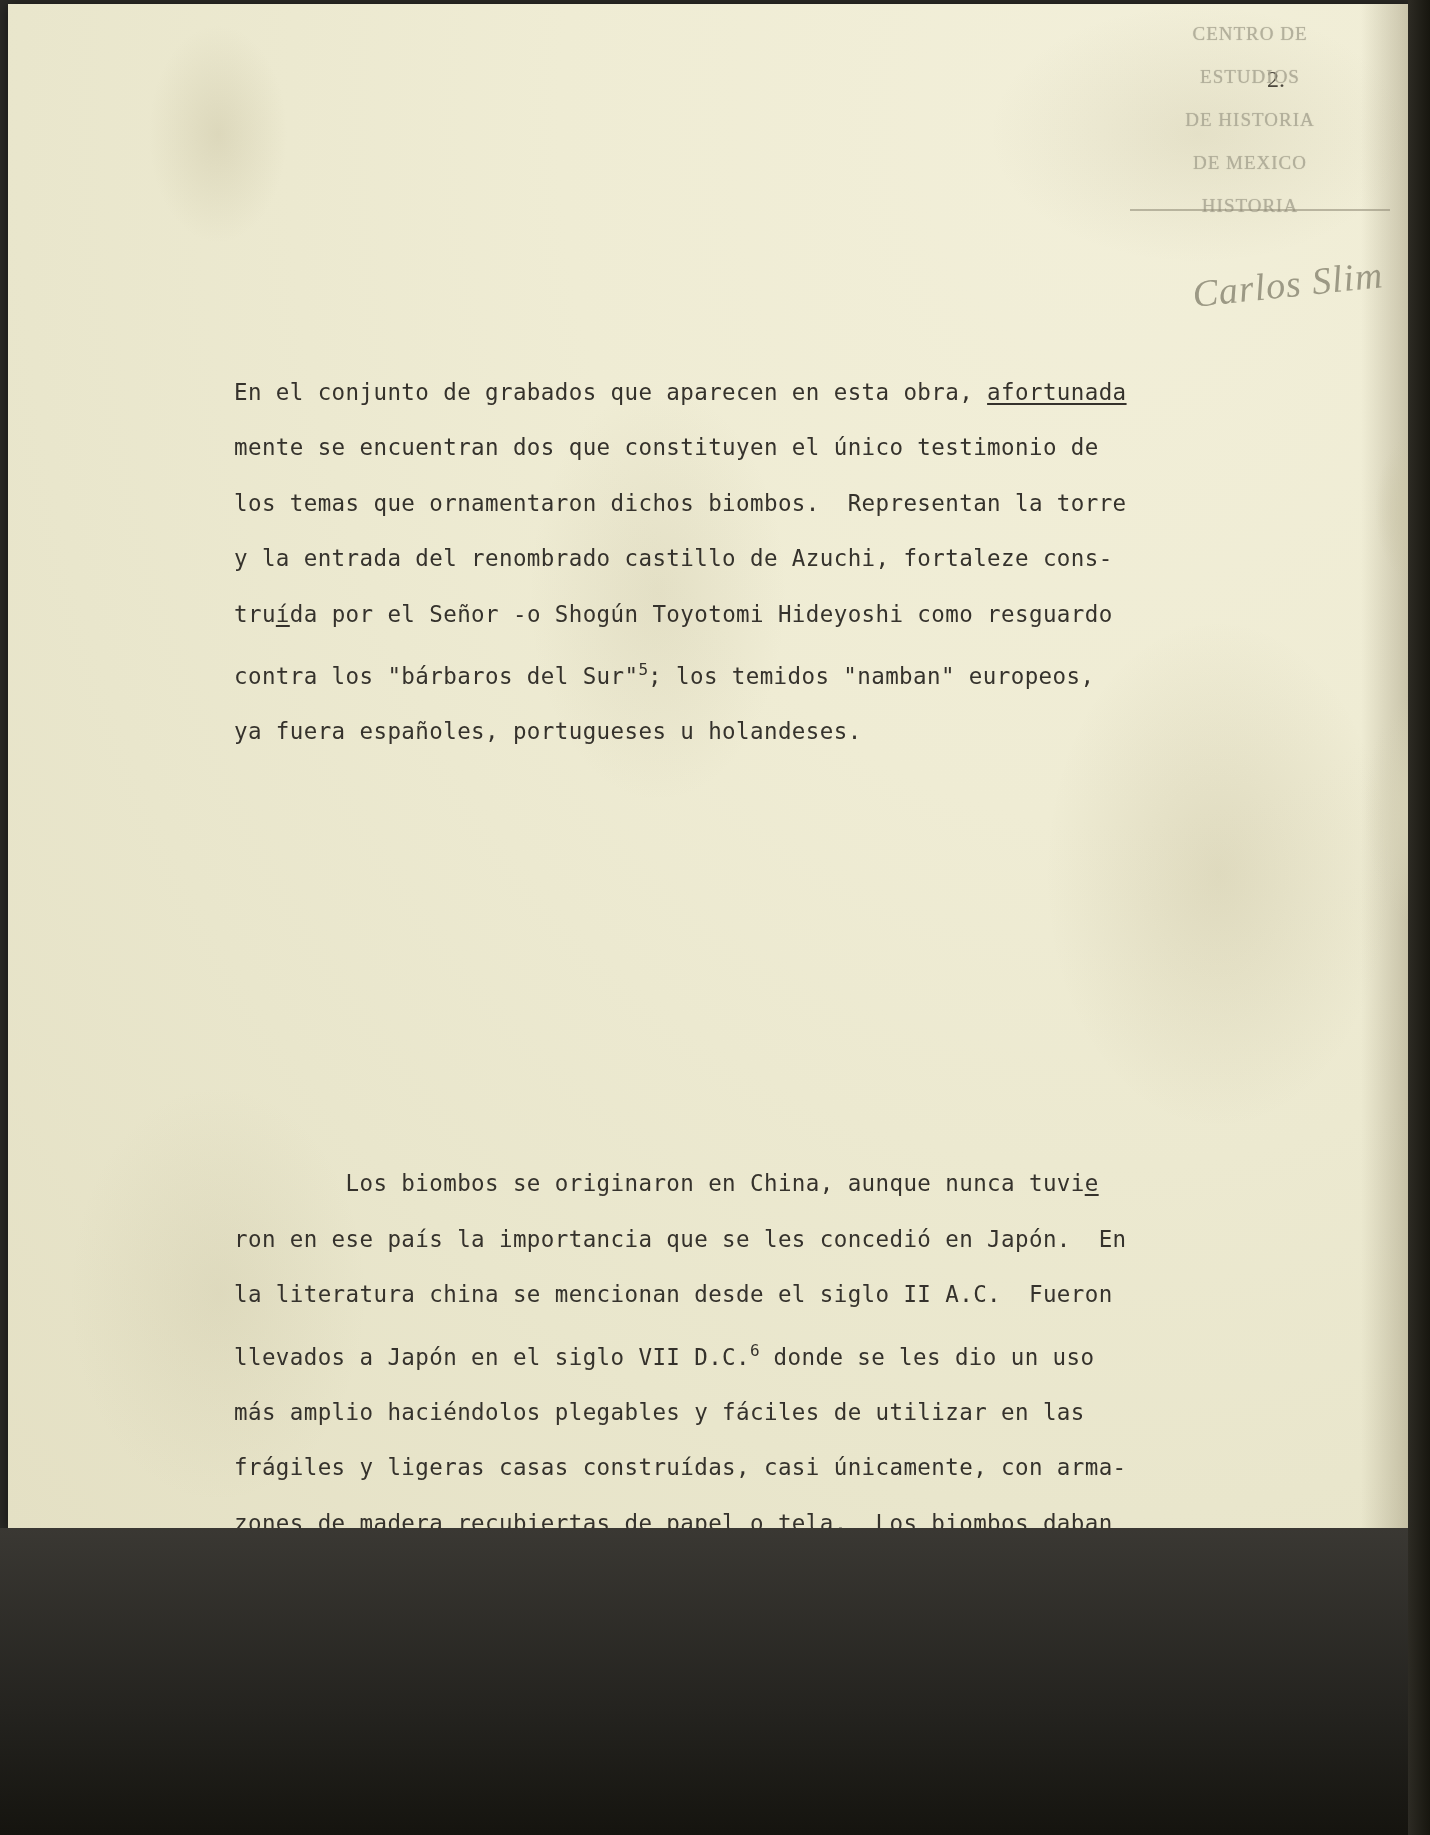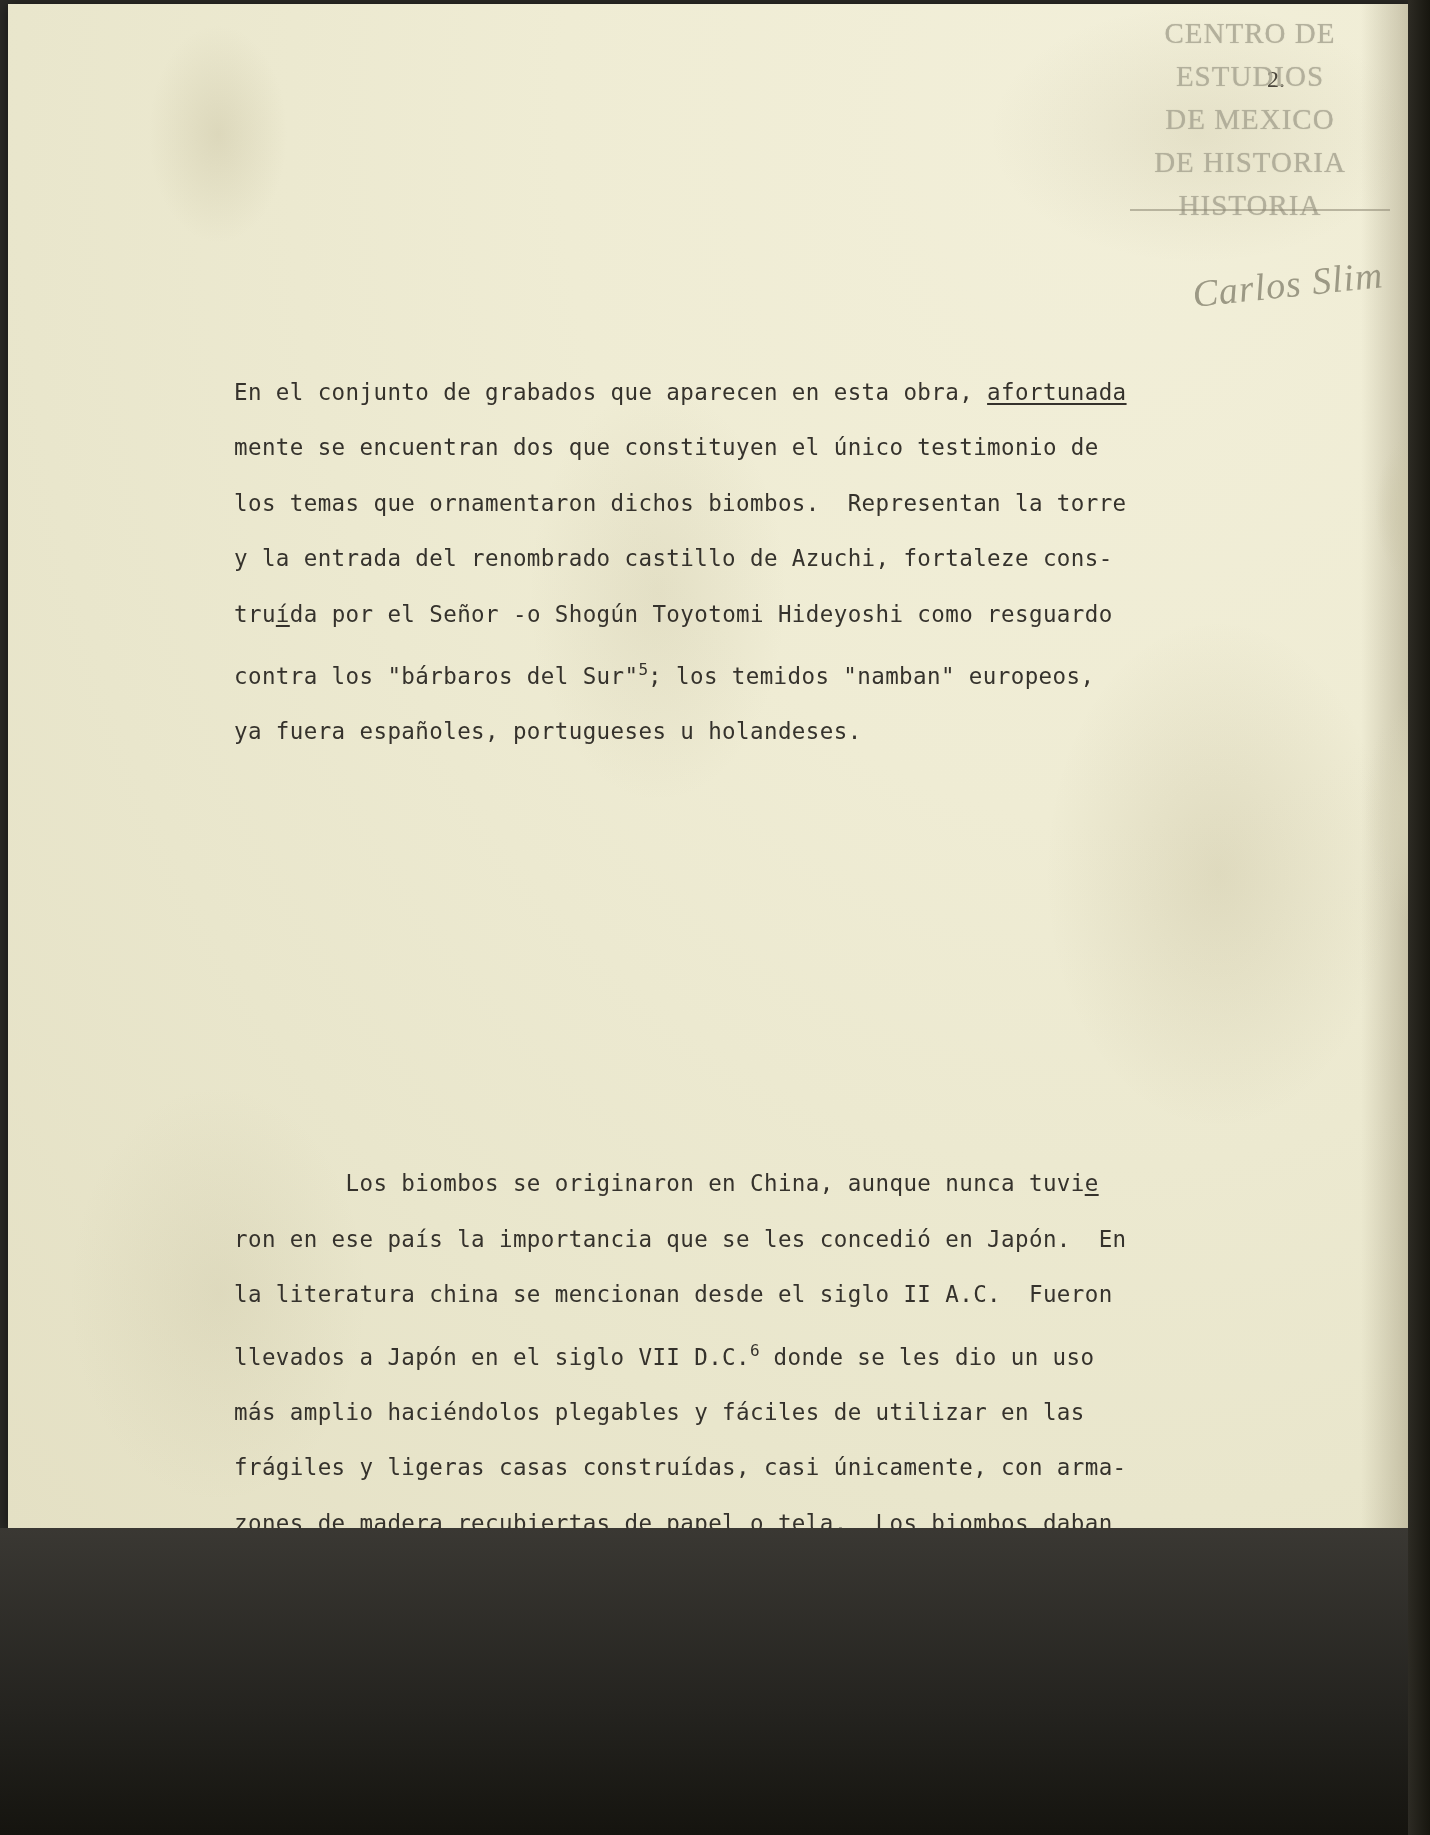--- a/index.html
+++ b/index.html
@@ -79,21 +79,21 @@
 
   
   #stamp {
     position: absolute;
     right: 22px;
     top: 8px;
     width: 280px;
     text-align: center;
     color: #a9a693;
     font-family: "Liberation Serif", serif;
-    font-size: 29px;
+    font-size: 19px;
     letter-spacing: 1px;
     line-height: 43px;
     opacity: 0.85;
     text-shadow: 0 0 1px rgba(140,135,115,0.6);
   }
   #stamp .ln { display: block; white-space: nowrap; }
   #stamp-rule {
     position: absolute;
     right: 22px;
     top: 205px;
@@ -159,22 +159,22 @@
     <div class="blotch" id="b5"></div>
     <div id="edge-wear"></div>
     <div id="edge-chip1"></div>
     <div id="edge-chip2"></div>
 
     <div id="folio">2.</div>
 
     <div id="stamp">
       <span class="ln">CENTRO DE</span>
       <span class="ln">ESTUDIOS</span>
+      <span class="ln">DE HISTORIA</span>
       <span class="ln">DE MEXICO</span>
-      <span class="ln">DE HISTORIA</span>
       <span class="ln">HISTORIA</span>
     </div>
     <div id="stamp-rule"></div>
     <div id="signature">Carlos Slim</div>
 
     <div id="body">
 
       <p><span class="line">En el conjunto de grabados que aparecen en esta obra, <span class="u">afortunada</span></span><span class="line">mente se encuentran dos que constituyen el único testimonio de</span><span class="line">los temas que ornamentaron dichos biombos.  Representan la torre</span><span class="line">y la entrada del renombrado castillo de Azuchi, fortaleze cons-</span><span class="line">tru<span class="u">í</span>da por el Señor -o Shogún Toyotomi Hideyoshi como resguardo</span><span class="line">contra los "bárbaros del Sur"<span class="sup">5</span>; los temidos "namban" europeos,</span><span class="line">ya fuera españoles, portugueses u holandeses.</span></p>
 
       <div class="para-gap"></div>

